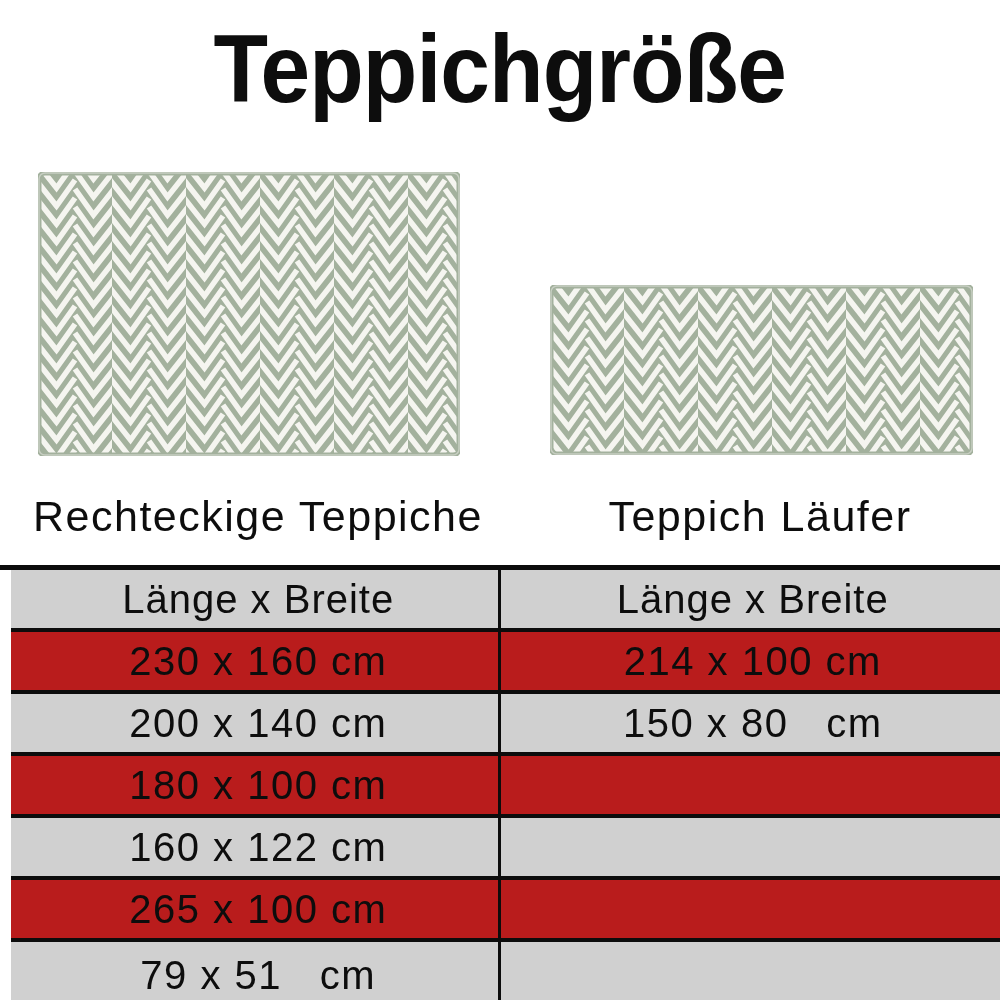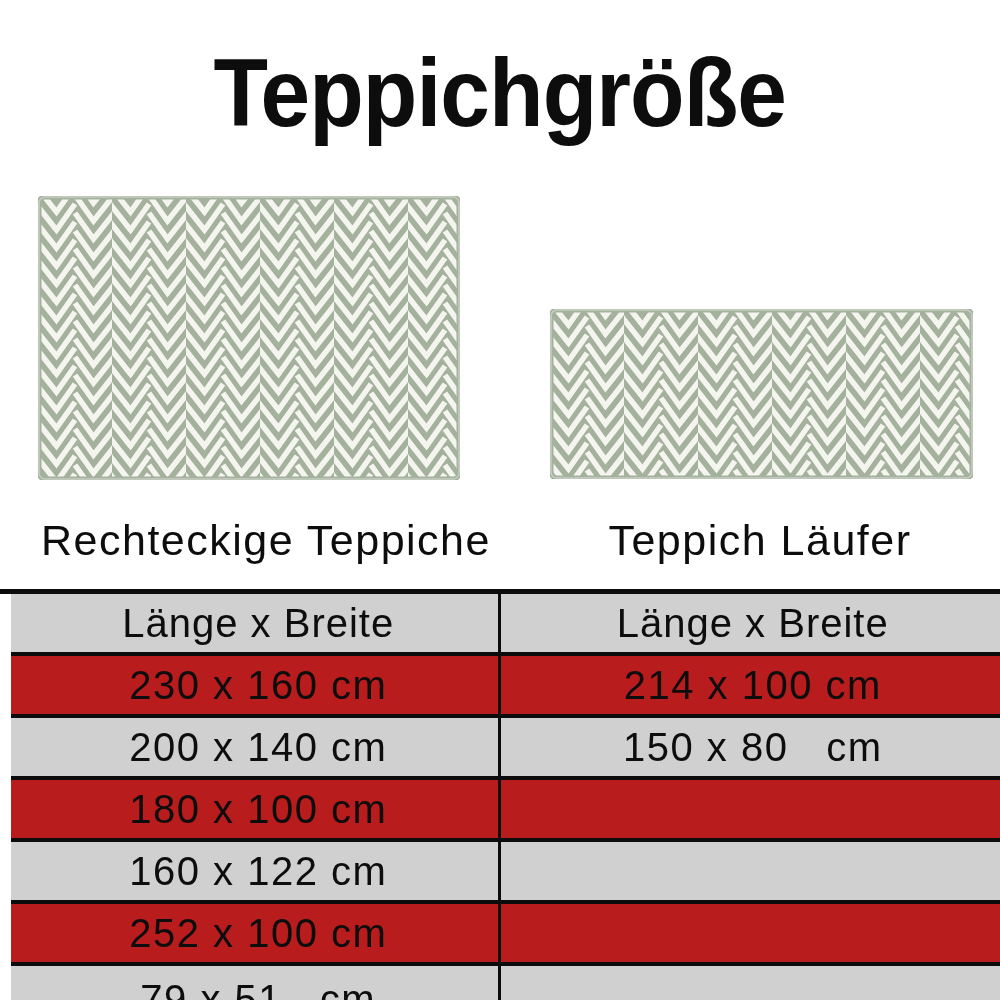--- a/index.html
+++ b/index.html
@@ -2,21 +2,21 @@
 <html style="--rug-green: #a3b19d; --rug-stripe: #f5f5f0; --rug-edge: #c7cec2; --table-gray: #d0d0d0; --line-black: #0c0c0c; --text-black: #0d0d0d;"><head>
 <meta charset="utf-8">
 <style>
   html,body{margin:0;padding:0;}
   body{
     width:1000px;height:1000px;position:relative;overflow:hidden;
     background:#ffffff;
     font-family:"Liberation Sans", sans-serif;
     color:#0d0d0d;
   }
-  .stage{position:absolute;inset:0;margin-top:24px;}
+  .stage{position:absolute;inset:0;}
 
   
   .title{
     position:absolute;top:8px;left:0;width:1000px;height:130px;
     text-align:center;line-height:122px;
     font-size:96px;font-weight:bold;letter-spacing:-1px;
     white-space:nowrap;
   }
   .title .cond{display:inline-block;transform:scaleX(0.93);transform-origin:center;}
 
@@ -25,21 +25,21 @@
   .rug-left{left:38px;top:172px;width:422px;height:284px;}
   .rug-right{left:550px;top:285px;width:423px;height:170px;}
   .rug svg{display:block;}
 
   
   .label{
     position:absolute;top:492px;height:48px;
     text-align:center;font-size:43px;line-height:48px;font-weight:500;
     letter-spacing:1.5px;white-space:nowrap;
   }
-  .label-left{left:16px;width:500px;}
+  .label-left{left:8px;width:500px;}
   .label-right{left:500px;width:520px;}
 
   
   .size-table{
     position:absolute;left:0;top:565px;width:1000px;height:435px;
     box-sizing:border-box;
     border-top:5px solid var(--line-black,#0c0c0c);
     font-size:40px;letter-spacing:1.5px;padding-left:11px;
   }
   .trow{
@@ -115,21 +115,21 @@
     </div>
     <div class="trow">
       <div class="tcell">180 x 100 cm</div>
       <div class="tcell"></div>
     </div>
     <div class="trow gray">
       <div class="tcell">160 x 122 cm</div>
       <div class="tcell"></div>
     </div>
     <div class="trow">
-      <div class="tcell">252 x 100 cm</div>
+      <div class="tcell">265 x 100 cm</div>
       <div class="tcell"></div>
     </div>
     <div class="trow gray last">
       <div class="tcell">79 x 51   cm</div>
       <div class="tcell"></div>
     </div>
     <div class="vline"></div>
   </div>
 
 </div>

